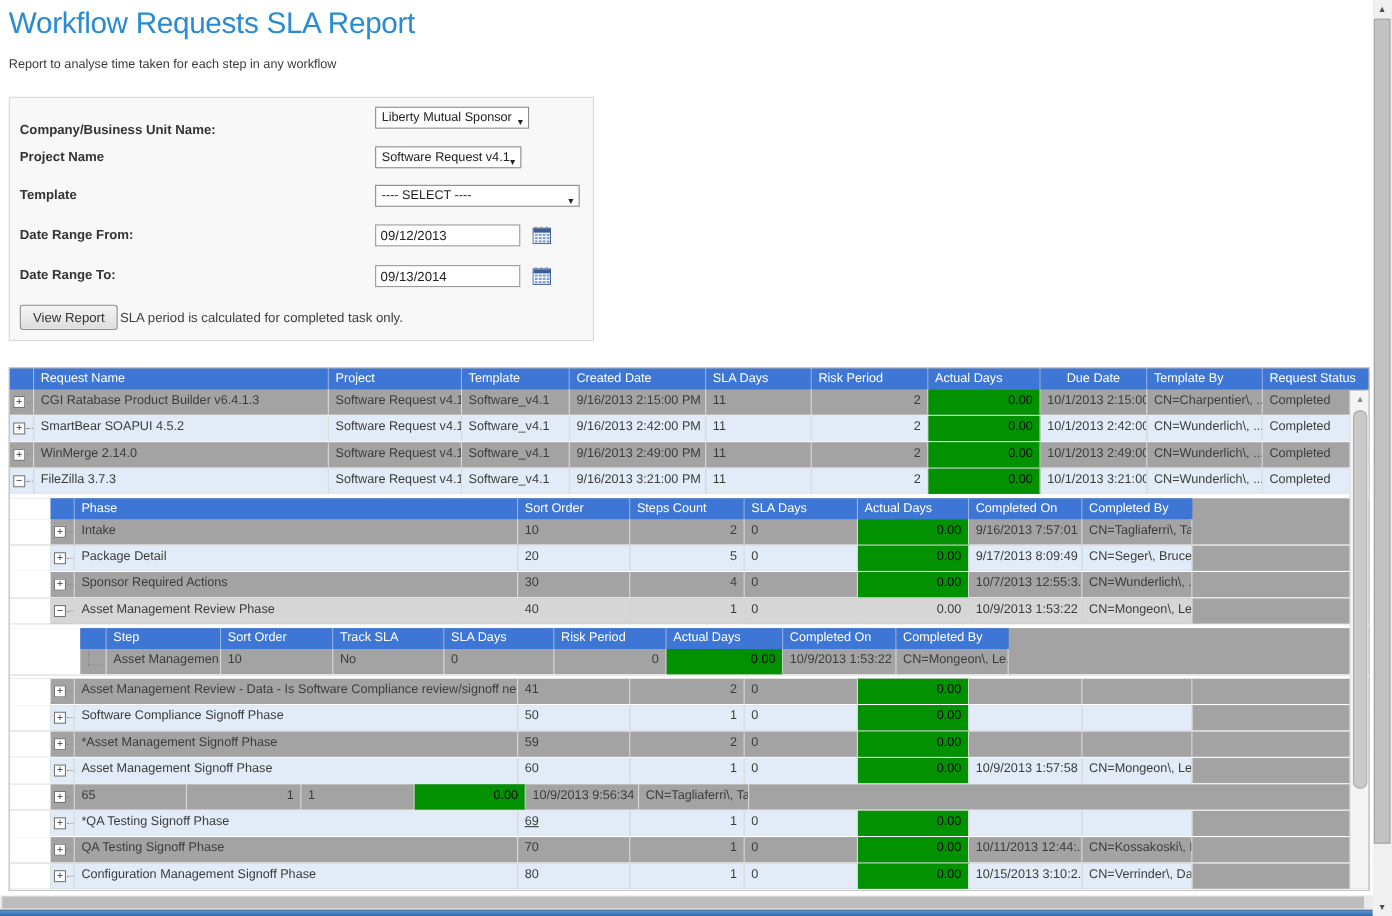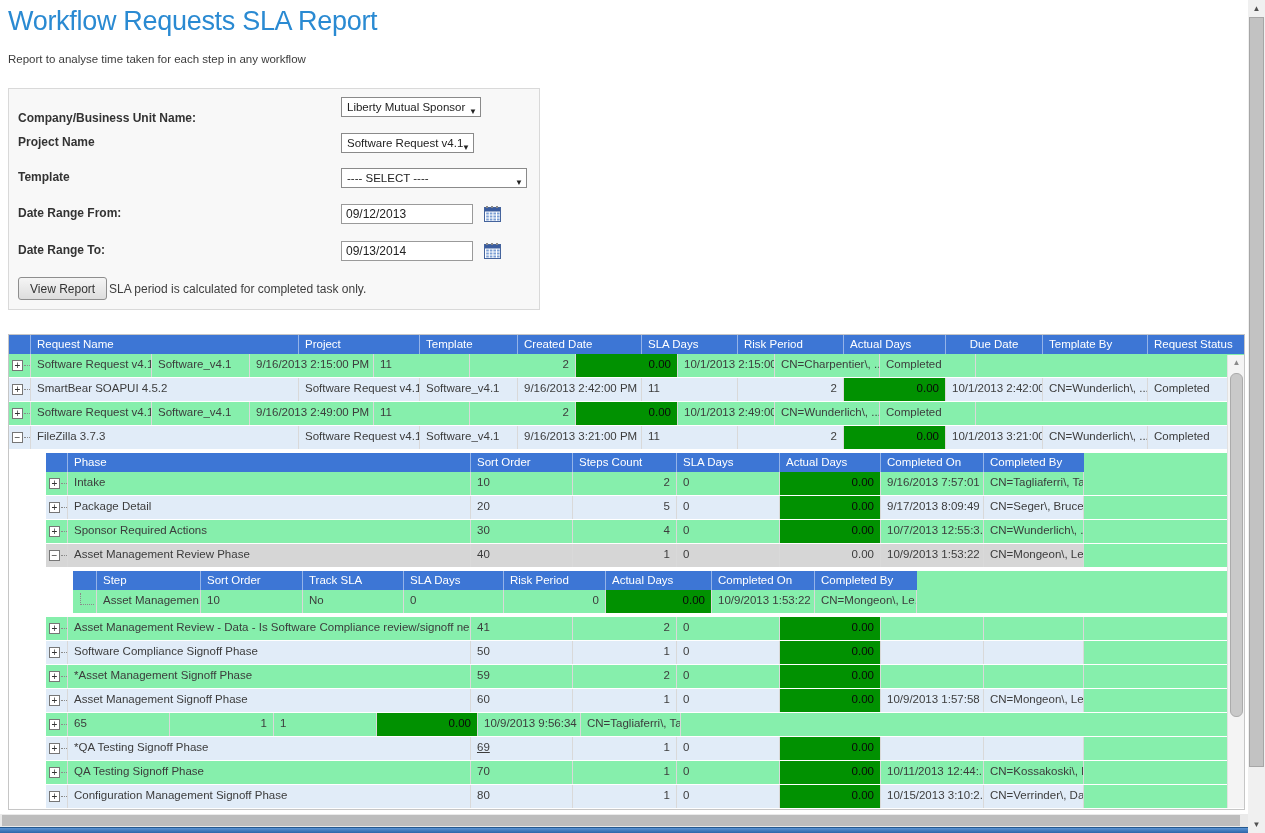--- a/index.html
+++ b/index.html
@@ -20,21 +20,21 @@
   .date-wrap { position:absolute; left:332px; height:32px;text-decoration:underline; }
   .date-input { width:132px; height:20px; border:1px solid #9a9a9a; font-size:12px;
     padding:1px 4px; color:#222; font-family:"Liberation Sans",sans-serif; }
   .cal { position:absolute; left:143px; top:2px; cursor:pointer; }
   .btn { position:absolute; left:9px; top:188px; height:23px; padding:0 11px;
     font-size:12px; color:#333; background:linear-gradient(#f5f5f5,#dddddd);
     border:1px solid #8e8e8e; border-radius:3px; font-family:"Liberation Sans",sans-serif; }
   .note { position:absolute; left:100px; top:193px; font-size:12px; color:#3d3d3d; }
   
   .grid { position:absolute; top:334px; left:8px; width:1237px;
-    border:1px solid #c6c6c6; background:#86efac; }
+    border:1px solid #c6c6c6; background:#a3a3a3; }
   .ghead, .grow { display:flex; align-items:stretch; }
   .ghead { height:19px; }
   .ghead .hcell { background:#3d76d5; color:#fff; font-size:11.5px; line-height:18px;
     padding:0 6px; border-right:1px solid rgba(255,255,255,.45);
     white-space:nowrap; overflow:hidden; }
   .ghead .hcell:last-child { border-right:none; }
   .grow { height:24px; border-bottom:1px solid #fff; }
   .gcell { font-size:11.5px; color:#3c3c3c; padding:4px 6px 0 6px;
     border-right:1px solid #d9d9d9; white-space:nowrap; overflow:hidden; }
   .grow.alt .gcell { background:#e1ecf8; }
@@ -162,20 +162,21 @@
       <div class="hcell" style="width: 102px;">Actual Days</div>
       <div class="hcell" style="width: 97px; text-align: center;">Due Date</div>
       <div class="hcell" style="width: 105px;">Template By</div>
       <div class="hcell" style="width: 96px;">Request Status</div>
     </div>
   <div class="grow">
       <div class="gcell expcell" style="width: 22px;">
         <span class="expbox">+</span>
         <span class="expdots"></span>
       </div>
+      <div class="gcell" style="width: 268px;">CGI Ratabase Product Builder v6.4.1.3</div>
       <div class="gcell" style="width: 121px;">Software Request v4.1</div>
       <div class="gcell" style="width: 98px;">Software_v4.1</div>
       <div class="gcell" style="width: 124px;">9/16/2013 2:15:00 PM</div>
       <div class="gcell" style="width: 96px;">11</div>
       <div class="gcell" style="width: 106px; text-align: right;">2</div>
       <div class="gcell green" style="width: 102px;">0.00</div>
       <div class="gcell" style="width: 97px;">10/1/2013 2:15:00 ...</div>
       <div class="gcell" style="width: 105px;">CN=Charpentier\, ...</div>
       <div class="gcell" style="width: 96px;">Completed</div>
     </div>
@@ -193,20 +194,21 @@
       <div class="gcell green" style="width: 102px;">0.00</div>
       <div class="gcell" style="width: 97px;">10/1/2013 2:42:00 ...</div>
       <div class="gcell" style="width: 105px;">CN=Wunderlich\, ...</div>
       <div class="gcell" style="width: 96px;">Completed</div>
     </div>
     <div class="grow">
       <div class="gcell expcell" style="width: 22px;">
         <span class="expbox">+</span>
         <span class="expdots"></span>
       </div>
+      <div class="gcell" style="width: 268px;">WinMerge 2.14.0</div>
       <div class="gcell" style="width: 121px;">Software Request v4.1</div>
       <div class="gcell" style="width: 98px;">Software_v4.1</div>
       <div class="gcell" style="width: 124px;">9/16/2013 2:49:00 PM</div>
       <div class="gcell" style="width: 96px;">11</div>
       <div class="gcell" style="width: 106px; text-align: right;">2</div>
       <div class="gcell green" style="width: 102px;">0.00</div>
       <div class="gcell" style="width: 97px;">10/1/2013 2:49:00 ...</div>
       <div class="gcell" style="width: 105px;">CN=Wunderlich\, ...</div>
       <div class="gcell" style="width: 96px;">Completed</div>
     </div>

